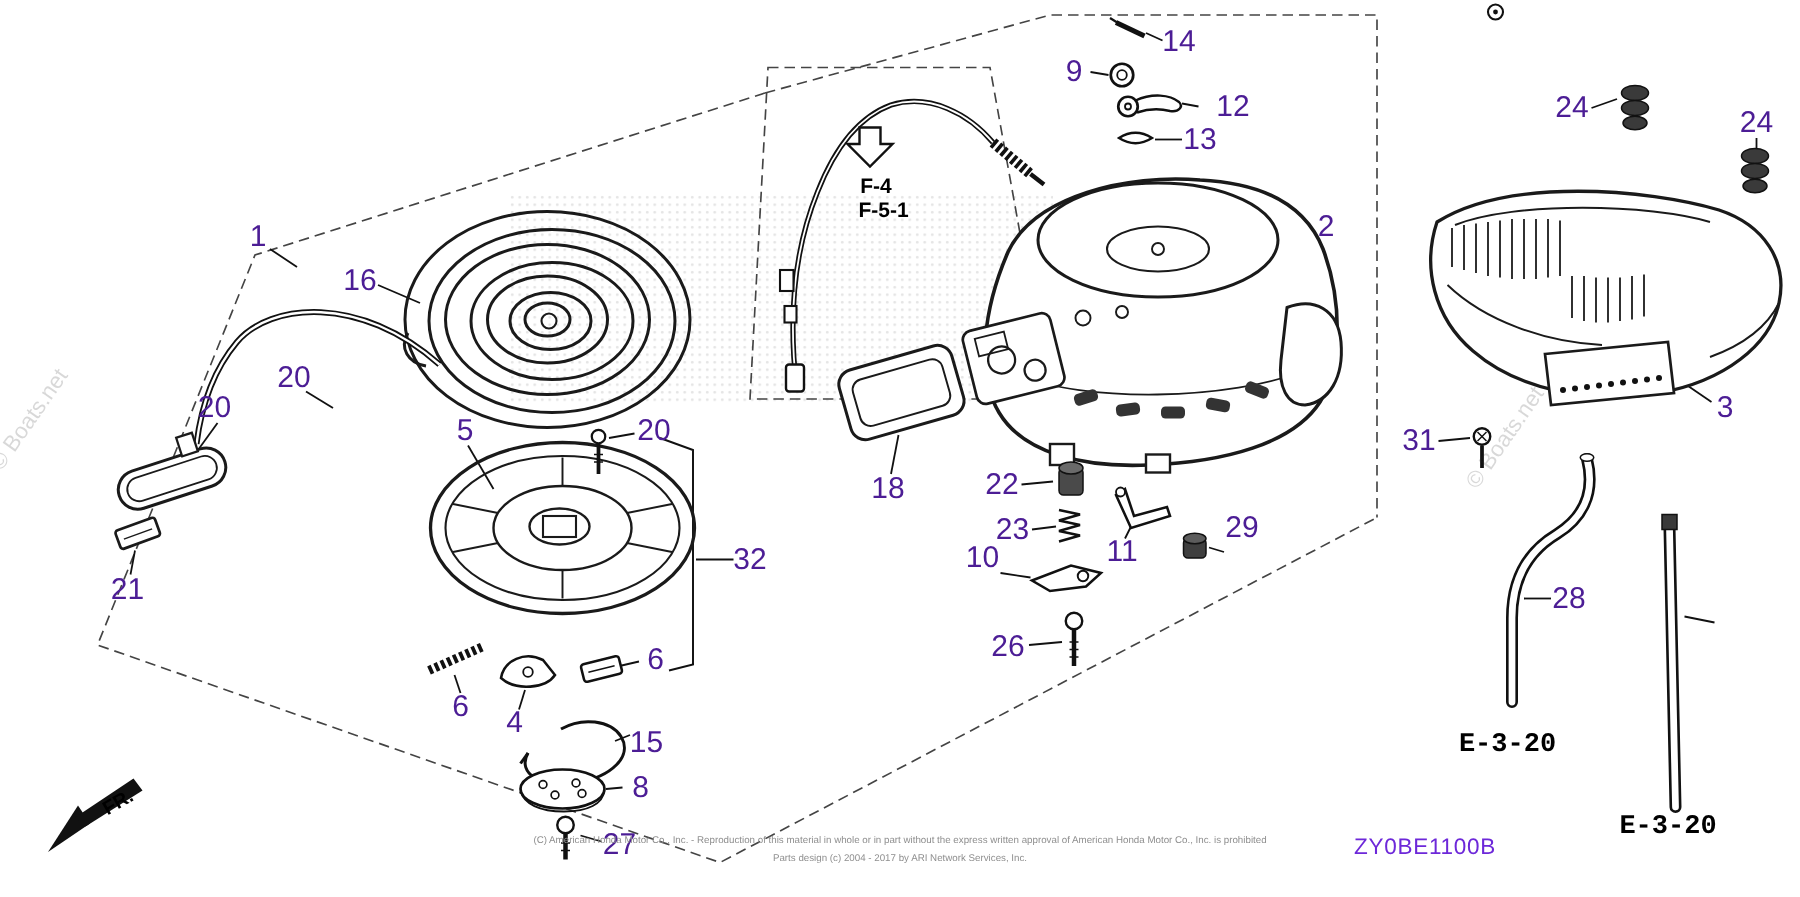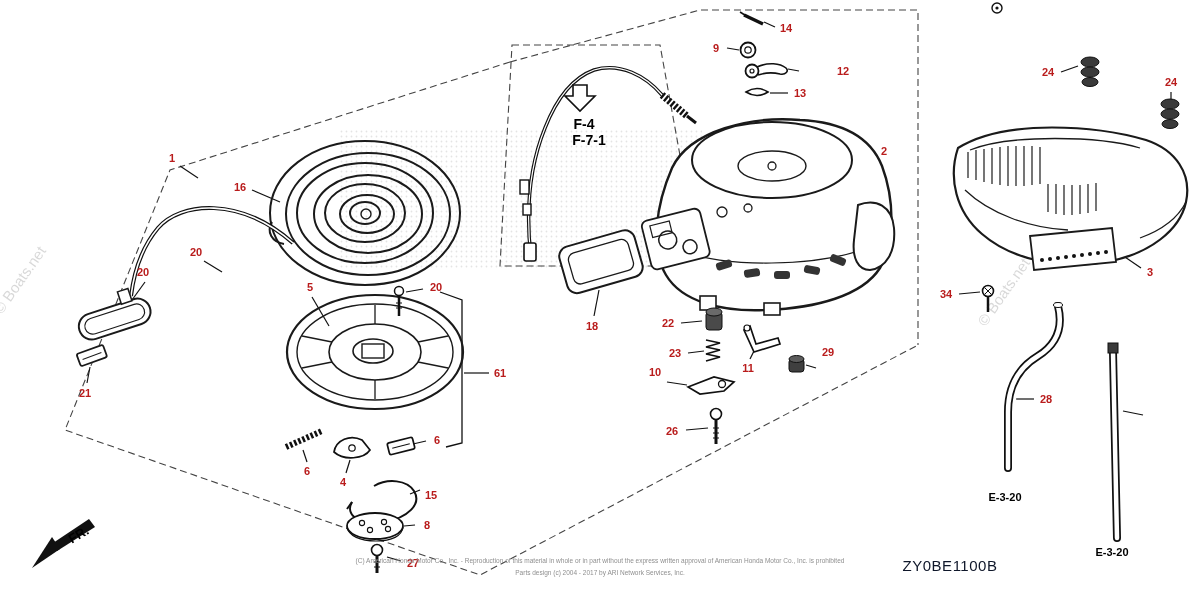--- a/index.html
+++ b/index.html
@@ -1,25 +1,25 @@
 <!DOCTYPE html>
 <html><head>
 <meta charset="utf-8">
 <style>
   html,body{margin:0;padding:0;background:#fff;}
   .stage{position:relative;width:1200px;height:598px;background:#fff;overflow:hidden;
          font-family:"Liberation Sans",sans-serif;}
   .stage svg{position:absolute;left:0;top:0;}
-  .callout{position:absolute;transform:translate(-50%,-50%);font-size:11px;font-weight:700;
-           color:#b91c1c;white-space:nowrap;line-height:1;}
+  .callout{position:absolute;transform:translate(-50%,-50%);font-size:20px;font-weight:400;
+           color:#4c1d95;white-space:nowrap;line-height:1;}
   .ref{position:absolute;transform:translate(-50%,-50%);font-size:14px;font-weight:700;
        color:#000;white-space:nowrap;line-height:1.15;}
-  .ref-big{font-size:11px;}
+  .ref-big{font-size:18px;font-family:Liberation Mono, monospace;}
   .partcode{position:absolute;transform:translate(-50%,-50%);font-size:15px;font-weight:400;
-            color:#0f172a;letter-spacing:.5px;white-space:nowrap;}
+            color:#6d28d9;letter-spacing:.5px;white-space:nowrap;}
   .watermark{position:absolute;font-size:15px;color:rgba(40,40,40,.18);white-space:nowrap;
              transform:rotate(-55deg);transform-origin:left bottom;}
   .fr-label{position:absolute;transform:rotate(-30deg);font-size:13px;font-weight:700;
             color:#000;white-space:nowrap;}
   .copyright{position:absolute;left:600px;transform:translateX(-50%);font-size:6.5px;
              color:#8f8f8f;white-space:nowrap;line-height:1.6;text-align:center;}
 </style>
 </head>
 <body>
 
@@ -345,45 +345,45 @@
 <div class="callout" style="left:172px;top:158px">1</div>
 <div class="callout" style="left:884px;top:151px">2</div>
 <div class="callout" style="left:1150px;top:272px">3</div>
 <div class="callout" style="left:343px;top:482px">4</div>
 <div class="callout" style="left:310px;top:287px">5</div>
 <div class="callout" style="left:437px;top:440px">6</div>
 <div class="callout" style="left:427px;top:525px">8</div>
 <div class="callout" style="left:716px;top:48px">9</div>
 <div class="callout" style="left:655px;top:372px">10</div>
 <div class="callout" style="left:748px;top:368px">11</div>
-<div class="callout" style="left:843px;top:71px">12</div>
+<div class="callout" style="left:822px;top:71px">12</div>
 <div class="callout" style="left:800px;top:93px">13</div>
 <div class="callout" style="left:786px;top:28px">14</div>
 <div class="callout" style="left:431px;top:495px">15</div>
 <div class="callout" style="left:240px;top:187px">16</div>
 <div class="callout" style="left:307px;top:471px">6</div>
 <div class="callout" style="left:592px;top:326px">18</div>
 <div class="callout" style="left:143px;top:272px">20</div>
 <div class="callout" style="left:196px;top:252px">20</div>
 <div class="callout" style="left:85px;top:393px">21</div>
 <div class="callout" style="left:668px;top:323px">22</div>
 <div class="callout" style="left:675px;top:353px">23</div>
 <div class="callout" style="left:1048px;top:72px">24</div>
 <div class="callout" style="left:1171px;top:82px">24</div>
-<div class="callout" style="left:946px;top:294px">34</div>
+<div class="callout" style="left:946px;top:294px">31</div>
 <div class="callout" style="left:672px;top:431px">26</div>
 <div class="callout" style="left:413px;top:563px">27</div>
 <div class="callout" style="left:1046px;top:399px">28</div>
 <div class="callout" style="left:828px;top:352px">29</div>
 <div class="callout" style="left:1217px;top:416px">30</div>
 <div class="callout" style="left:436px;top:287px">20</div>
-<div class="callout" style="left:500px;top:373px">61</div>
+<div class="callout" style="left:500px;top:373px">32</div>
 
 <div class="ref" style="left:584px;top:124px">F-4</div>
-<div class="ref" style="left:589px;top:140px">F-7-1</div>
+<div class="ref" style="left:589px;top:140px">F-5-1</div>
 <div class="ref ref-big" style="left:1005px;top:497px">E-3-20</div>
 <div class="ref ref-big" style="left:1112px;top:552px">E-3-20</div>
 
 <div class="partcode" style="left:950px;top:565px">ZY0BE1100B</div>
 
 <div class="fr-label" style="left:68px;top:527px">FR.</div>
 
 <div class="watermark" style="left:4px;top:300px">© Boats.net</div>
 <div class="watermark" style="left:988px;top:312px">© Boats.net</div>
 

